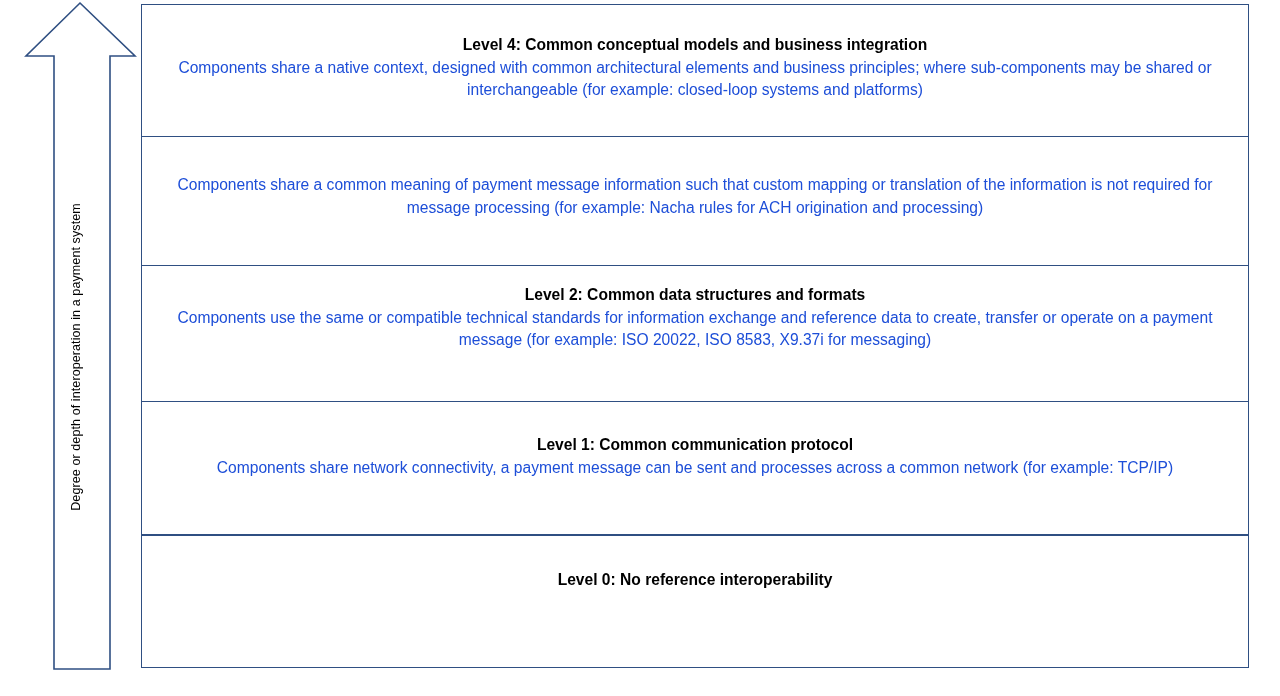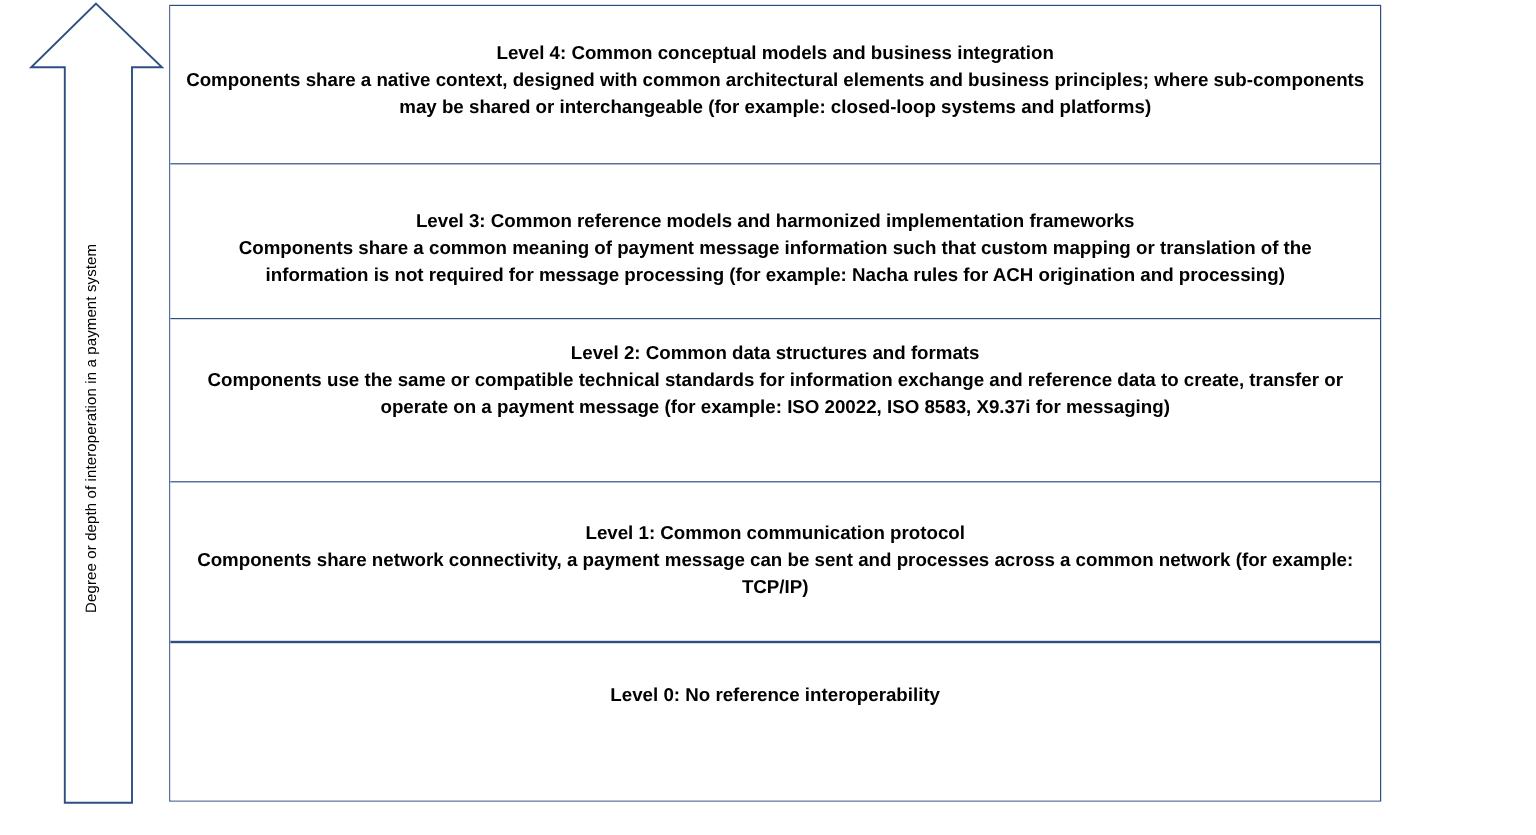--- a/index.html
+++ b/index.html
@@ -52,21 +52,21 @@
     letter-spacing: 0.1px;
     color: #000000;
     white-space: nowrap;
   }
 
   
   #levels-box {
     position: absolute;
     left: 141px;
     top: 4px;
-    width: 1010px;
+    width: 1108px;
     height: 664px;
     box-sizing: border-box;
     border: 1.4px solid #2f4f82;
     background: #ffffff;
     display: flex;
     flex-direction: column;
   }
 
   .level {
     position: relative;
@@ -88,24 +88,24 @@
   .level-title {
     font-size: 15.6px;
     font-weight: bold;
     text-align: center;
     line-height: 1.45;
     color: #000000;
     width: 100%;
   }
   .level-body {
     font-size: 15.6px;
-    font-weight: bold;
+    font-weight: normal;
     text-align: center;
     line-height: 1.45;
-    color: #000000;
+    color: #1d4ed8;
     width: 100%;
     max-width: 1075px;
   }
 
   
   #level-4 { height: 131px; padding-top: 29px; }
   #level-3 { height: 129px; padding-top: 37px; }
   #level-2 { height: 136px; padding-top: 18px; }
   #level-1 { height: 133px; padding-top: 32px; }
   #level-0 { height: 133px; padding-top: 33px; }
@@ -123,21 +123,20 @@
   </div>
 
   <div id="levels-box">
 
     <div class="level" id="level-4">
       <div class="level-title">Level 4: Common conceptual models and business integration</div>
       <div class="level-body">Components share a native context, designed with common architectural elements and business principles; where sub-components may be shared or interchangeable (for example: closed-loop systems and platforms)</div>
     </div>
 
     <div class="level" id="level-3">
-      <div class="level-title">Level 3: Common reference models and harmonized implementation frameworks</div>
       <div class="level-body">Components share a common meaning of payment message information such that custom mapping or translation of the information is not required for message processing (for example: Nacha rules for ACH origination and processing)</div>
     </div>
 
     <div class="level" id="level-2">
       <div class="level-title">Level 2: Common data structures and formats</div>
       <div class="level-body">Components use the same or compatible technical standards for information exchange and reference data to create, transfer or operate on a payment message (for example: ISO 20022, ISO 8583, X9.37i for messaging)</div>
     </div>
 
     <div class="level" id="level-1">
       <div class="level-title">Level 1: Common communication protocol</div>

